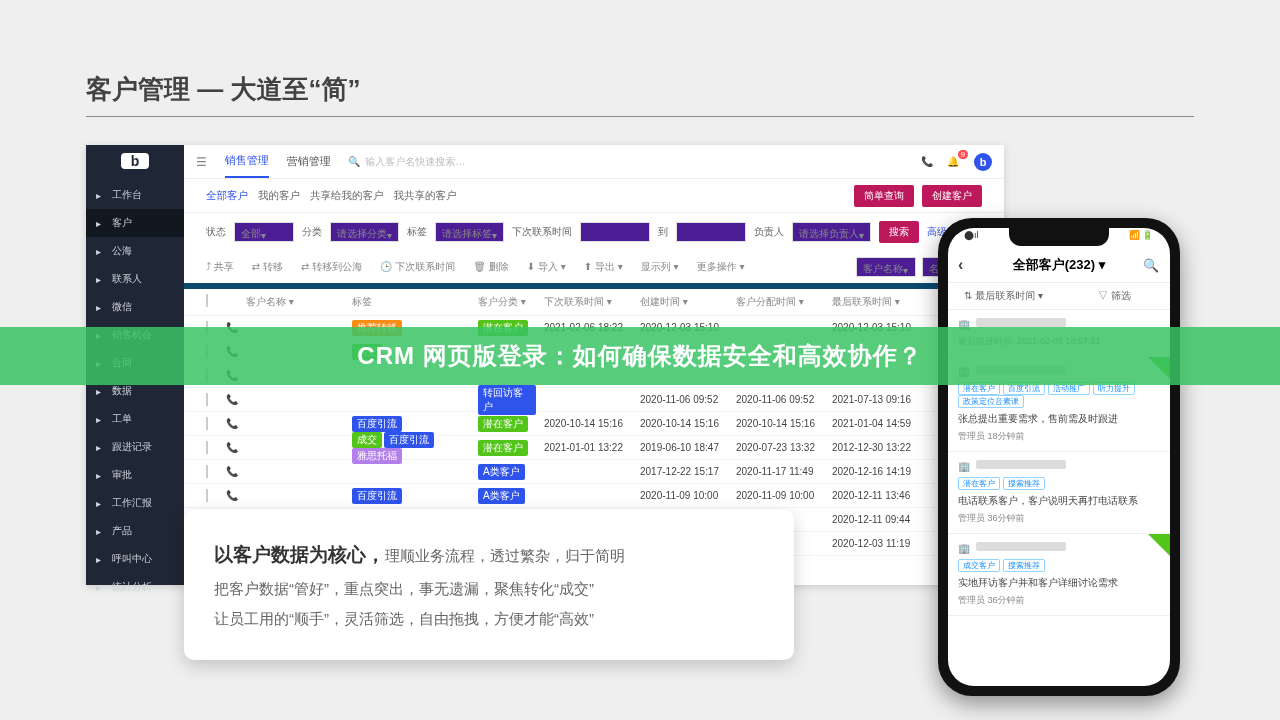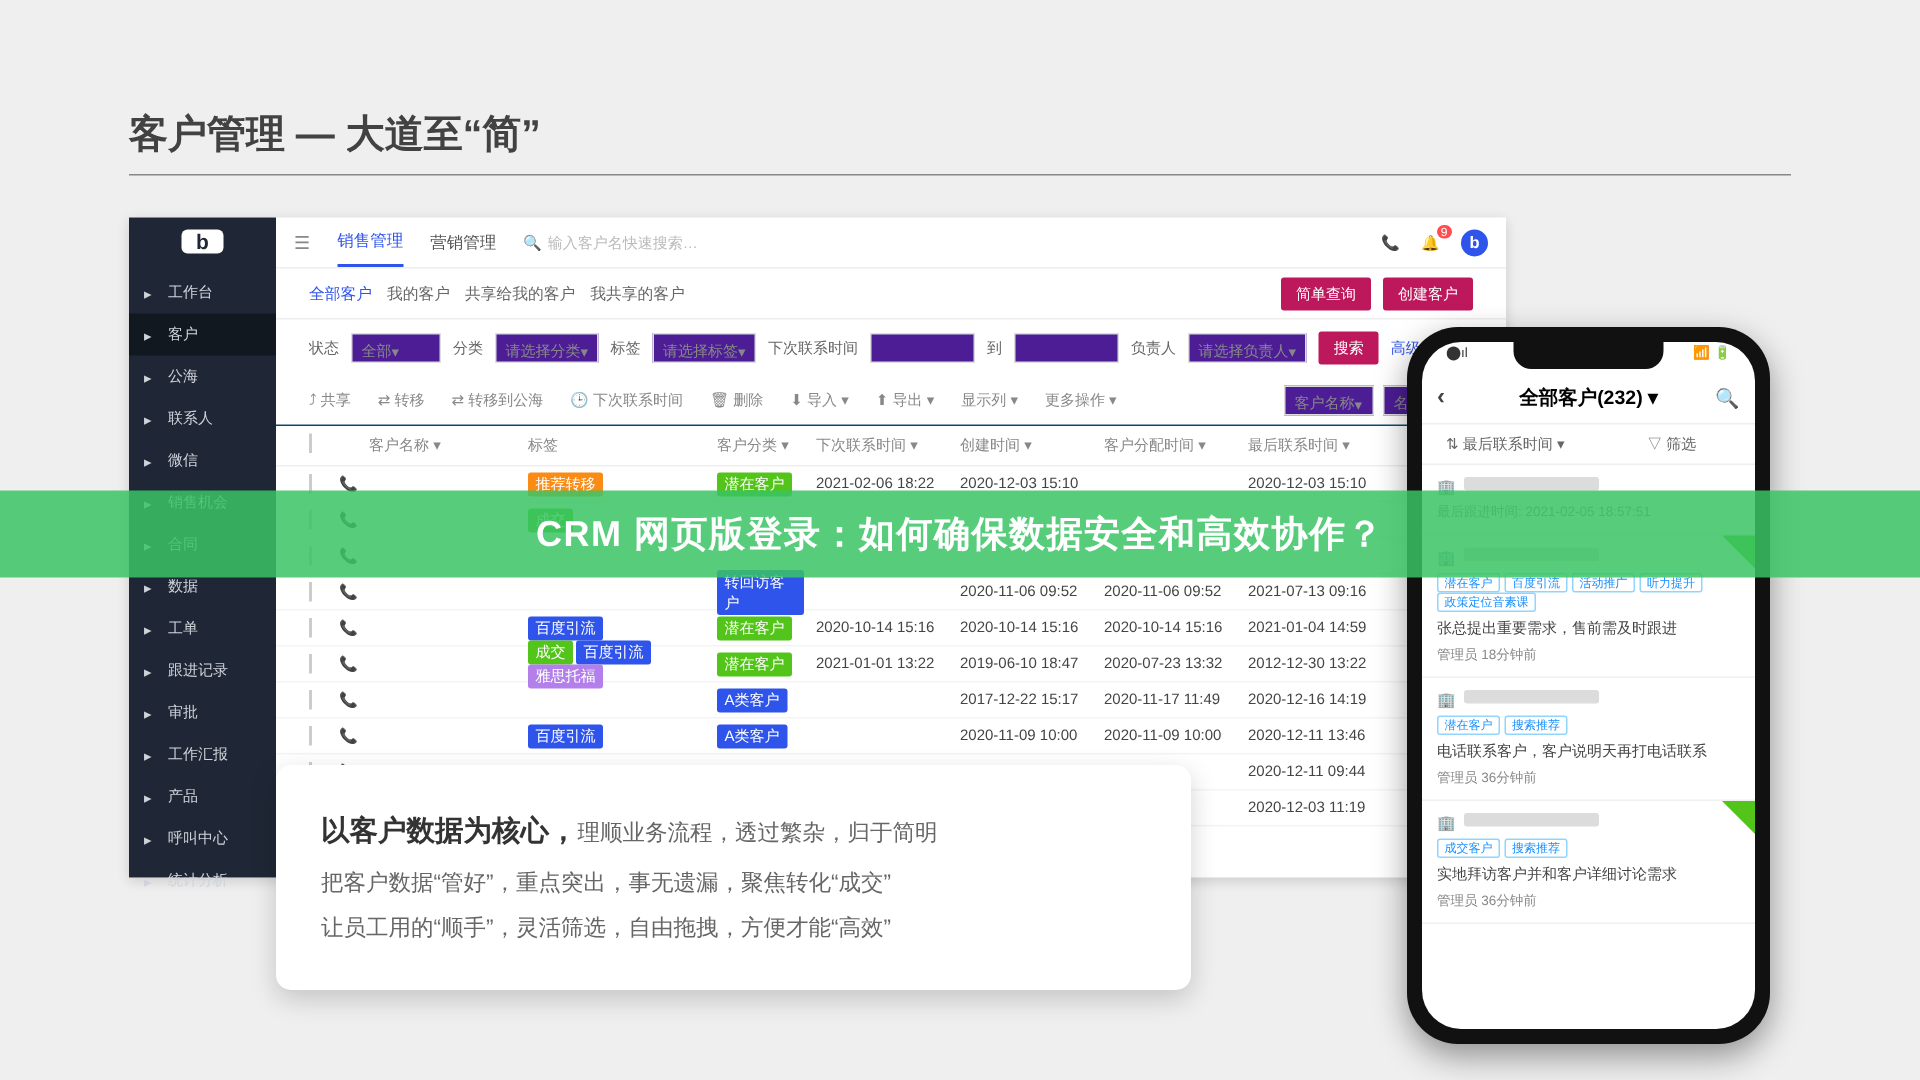--- a/index.html
+++ b/index.html
@@ -23,21 +23,21 @@
 .bell-badge{position:absolute;top:-6px;right:-8px;background:#ff4d4f;color:#fff;border-radius:6px;font-size:8px;padding:0 3px}
 .blogo{width:18px;height:18px;background:#2f54eb;color:#fff;border-radius:50%;display:flex;align-items:center;justify-content:center;font-weight:bold;font-size:11px}
 .subtabs{height:34px;display:flex;align-items:center;gap:10px;padding:0 22px;border-bottom:1px solid #eee}
 .subtab{font-size:10.5px;color:#666;cursor:pointer}
 .subtab.active{color:#2f54eb}
 .sub-right{margin-left:auto;display:flex;gap:8px}
 .btn{padding:4px 10px;border-radius:2px;font-size:10px;cursor:pointer;border:none}
 .btn-primary{background:#be185d;color:#fff}
 .filters{padding:8px 22px;display:flex;align-items:center;gap:8px;font-size:10px;color:#666;flex-wrap:wrap}
 .inp{border:1px solid #ddd;height:20px;padding:0 6px;font-size:10px;color:#888;background:#4c1d95;display:inline-flex;align-items:flex-end;min-width:60px}
-.toolbar{padding:6px 22px;display:flex;align-items:center;gap:18px;font-size:10px;color:#888;border-bottom:1px solid #0c4a6e}
+.toolbar{padding:6px 22px;display:flex;align-items:center;gap:18px;font-size:10px;color:#888;border-bottom:6px solid #0c4a6e}
 .tool{cursor:pointer}
 .tool-right{margin-left:auto;display:flex;align-items:center;gap:6px}
 .thead{display:flex;padding:6px 22px;font-size:10px;color:#888;border-bottom:1px solid #eee;gap:6px}
 .th-cb{width:14px}.th-ico{width:14px}.th-name{width:100px}.th-tag{width:120px}.th-cat{width:60px}.th-time{width:90px}
 .tbody{flex:1;overflow:hidden}
 .trow{display:flex;padding:5px 22px;font-size:10px;color:#444;border-bottom:1px solid #f4f4f4;gap:6px;align-items:center;height:24px}
 .cb{width:12px;height:12px;border:1px solid #ccc}
 .phone-ico{color:#2f54eb;width:14px}
 .name-blur{width:80px;height:9px;background:#dcdcdc;border-radius:2px}
 .tag{display:inline-block;padding:1px 5px;border-radius:2px;font-size:10px;color:#fff;margin-right:2px}

